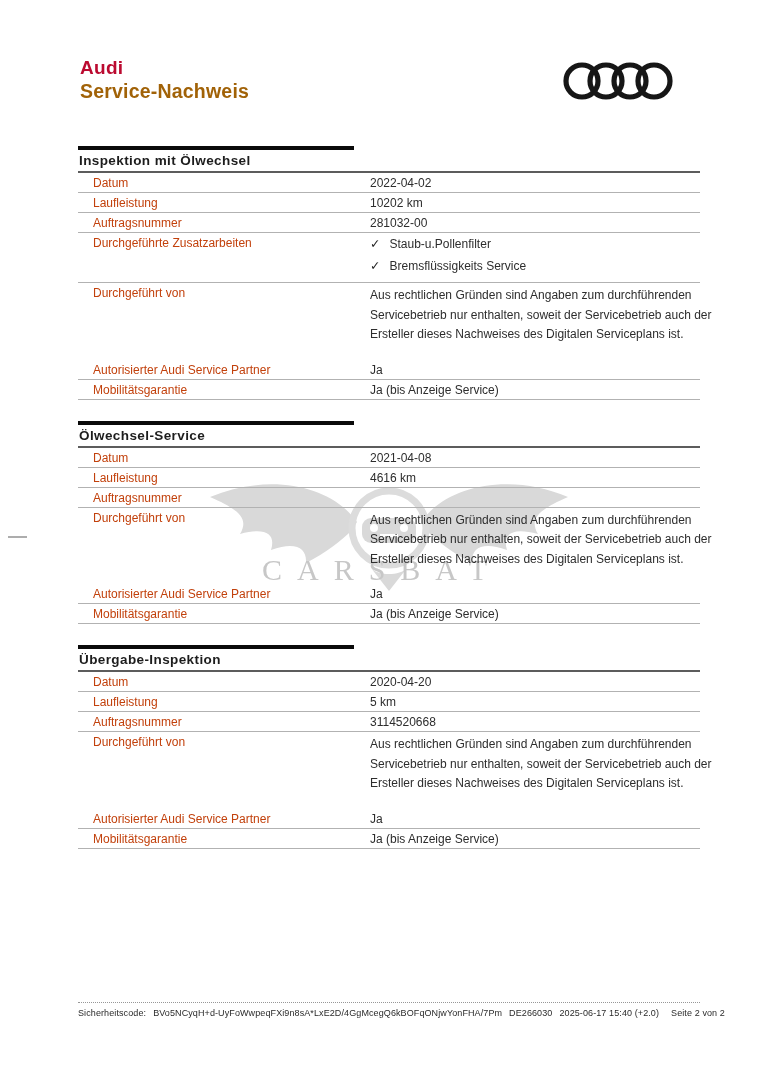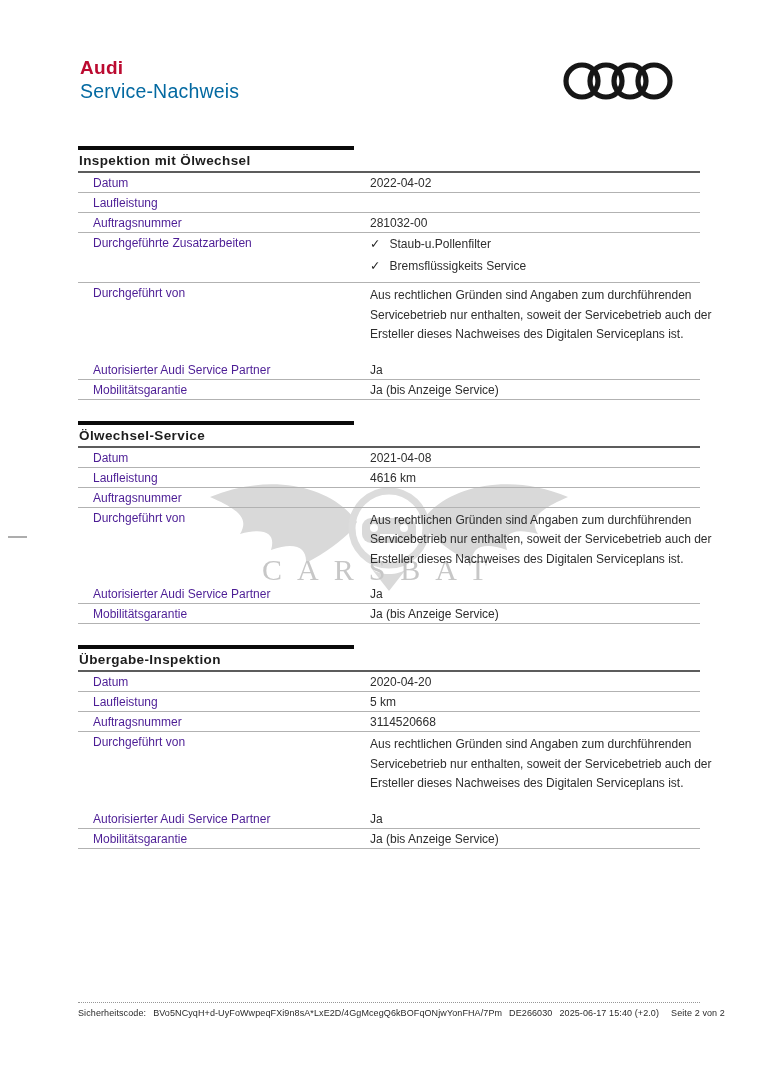--- a/index.html
+++ b/index.html
@@ -9,36 +9,36 @@
   }
   .content { position:relative; z-index:1; }
 
   
   .doc-header {
     display:flex; justify-content:space-between; align-items:flex-start;
     padding:57px 90px 0 80px;
     gap:48px;
   }
   .brand-name { font-size:19px; font-weight:bold; color:#bb0a30; line-height:22px; letter-spacing:0.3px; }
-  .doc-title  { font-size:19.5px; font-weight:400; color:#0369a1; line-height:24px; letter-spacing:0.2px; }
+  .doc-title  { font-size:19.5px; font-weight:700; color:#a16207; line-height:24px; letter-spacing:0.2px; }
   .rings-svg { display:block; margin-top:1px; }
 
   
   .sections { margin:42px 64px 16px 78px; }
   .service-section + .service-section { margin-top:21px; }
   .section-bar { width:276px; height:4px; background:#0a0a0a; }
   .section-title {
     margin:0; font-size:13.5px; font-weight:bold; color:#1d1d1d; letter-spacing:0.4px;
     padding:3px 0 3px 1px; border-bottom:2px solid #5c5c5c; line-height:15px;
   }
   .row { display:flex; align-items:flex-start; border-bottom:1px solid #b2b2b2; }
   .row.no-border { border-bottom:none; }
   .cell-label {
     width:292px; box-sizing:border-box; padding:3px 6px 2px 15px;
-    font-size:12px; line-height:14px; color:#4c1d95; flex:none;
+    font-size:12px; line-height:14px; color:#c2410c; flex:none;
   }
   .cell-value { flex:1; padding:3px 0 2px 0; font-size:12px; line-height:14px; color:#2d2d2d; }
   .check-item { height:22px; box-sizing:border-box; padding-top:1px; white-space:nowrap; }
   .check-glyph { display:inline-block; margin-right:9px; font-size:12.5px; color:#222; }
   .row-legal .cell-value { padding-bottom:15px; }
   .legal-line { line-height:19.5px; white-space:nowrap; }
 
   
   .doc-footer {
     position:absolute; z-index:1; left:78px; right:64px; top:1002px;
@@ -106,20 +106,21 @@
       <section class="service-section">
         <div class="section-bar"></div>
         <h2 class="section-title">Inspektion mit Ölwechsel</h2>
 
         <div class="row">
           <div class="cell-label">Datum</div>
           <div class="cell-value">2022-04-02</div>
         </div>
         <div class="row">
           <div class="cell-label">Laufleistung</div>
+          <div class="cell-value">10202 km</div>
         </div>
         <div class="row">
           <div class="cell-label">Auftragsnummer</div>
           <div class="cell-value">281032-00</div>
         </div>
         <div class="row">
           <div class="cell-label">Durchgeführte Zusatzarbeiten</div>
           <div class="cell-value">
             <div class="check-item">
               <span class="check-glyph">✓</span><span>Staub-u.Pollenfilter</span>

